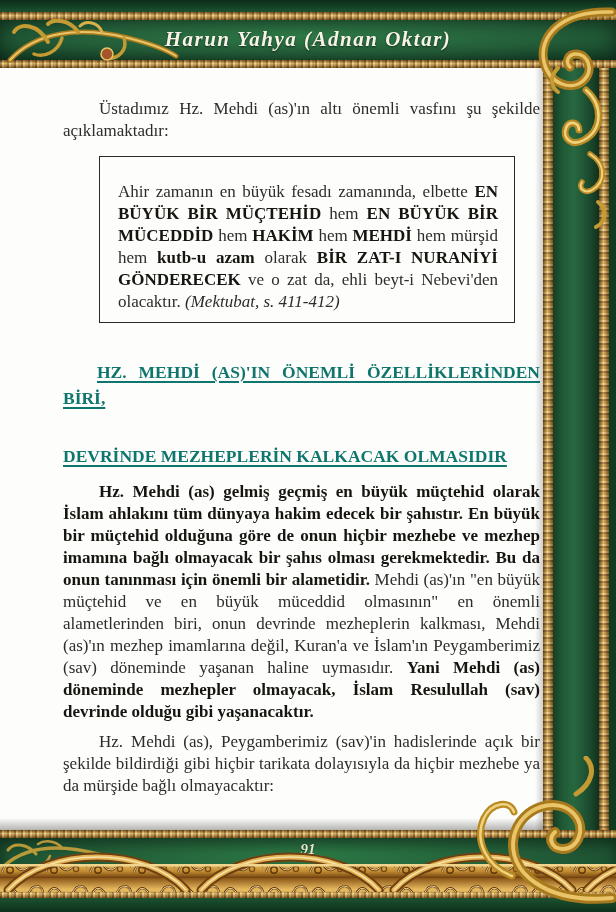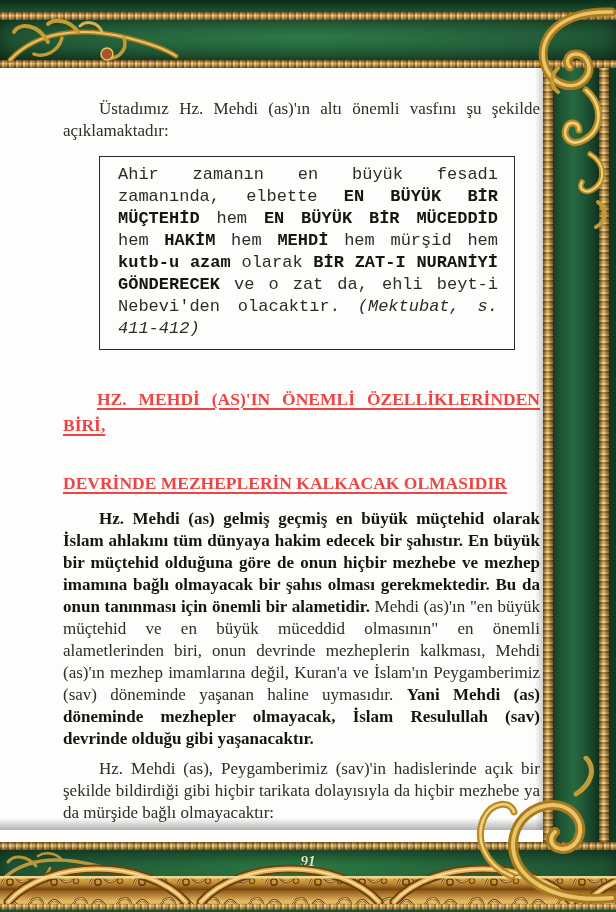--- a/index.html
+++ b/index.html
@@ -39,21 +39,21 @@
   
   .band-right{position:absolute;top:0;bottom:0;right:0;width:73px;z-index:2;}
   .band-right .green-col{
     position:absolute;top:0;bottom:0;left:10px;width:46px;
     background:linear-gradient(90deg,#1b4f30,#276840 45%,#163c25);
     box-shadow:inset 0 0 14px rgba(0,0,0,.4);
   }
   .band-right .bv-l{left:0;} .band-right .bv-r{left:56px;}
   .band-right .dark-col{position:absolute;top:0;bottom:0;right:0;width:7px;background:#123a21;}
   
-  .band-bottom{position:absolute;bottom:0;left:0;right:0;height:70px;z-index:3;}
+  .band-bottom{position:absolute;bottom:0;left:0;right:0;height:82px;z-index:3;}
   .band-green-bottom{
     position:relative;height:52px;
     background:radial-gradient(ellipse at 50% 30%, #2c7a45 0%, #215936 60%, #143f26 100%);
     box-shadow:inset 0 6px 14px rgba(0,0,0,.4);
   }
   .page-number{
     position:absolute;left:0;right:0;top:3px;text-align:center;
     font-style:italic;font-weight:bold;font-size:15px;color:#ece5cf;
     text-shadow:0 1px 1px rgba(0,0,0,.6);
   }
@@ -74,28 +74,27 @@
     position:absolute;left:63px;top:98px;width:477px;z-index:1;
     font-size:17px;line-height:22px;color:#2e2c29;text-align:justify;
   }
   .content p{margin:0;}
   .indent{text-indent:36px;}
   .para{margin-top:8px !important;}
   b{color:#17150f;font-weight:700;}
   .quote-box{
     margin:14px 8px 0 36px;width:380px;
     border:1.6px solid #2a2a2a;
-    padding:7px 16px 9px 18px;
+    padding:24px 16px 9px 18px;
     line-height:22px;
-    font-family:Liberation Mono, monospace;
   }
   .quote-src{font-style:italic;}
   .heading{
     margin:36px 0 0 0;font-size:17.5px;line-height:26px;
-    font-weight:700;color:#ef4444;
+    font-weight:700;color:#0f766e;
   }
   .h-line{display:block;text-decoration:underline;text-decoration-thickness:1.6px;text-underline-offset:3px;}
   .h-line1{text-align:justify;text-align-last:justify;text-indent:34px;}
   .h-line2{text-align:left;margin-top:32px;}
   .para-main{margin-top:12px !important;}
 </style>
 </head>
 <body>
 
 <div class="page">
@@ -116,20 +115,21 @@
           <path d="M4,46 C30,18 72,12 122,24 C142,29 158,34 170,42" stroke="#a87a1e" stroke-width="5"></path>
           <path d="M4,46 C30,18 72,12 122,24 C142,29 158,34 170,42" stroke="#e9c468" stroke-width="2"></path>
           <path d="M42,28 C32,10 14,8 8,18" stroke="#c49a33" stroke-width="4"></path>
           <path d="M72,18 C64,6 48,4 42,10" stroke="#c49a33" stroke-width="4"></path>
           <path d="M56,24 C52,38 38,44 28,40" stroke="#c49a33" stroke-width="3.5"></path>
           <path d="M96,18 C92,8 80,6 74,12" stroke="#d9b04a" stroke-width="3"></path>
           <path d="M118,24 C122,36 112,46 100,44" stroke="#c49a33" stroke-width="3.5"></path>
           <circle cx="101" cy="40" r="6" fill="#a5552a" stroke="#e9c468" stroke-width="1.5"></circle>
         </g>
       </svg>
+      <div class="header-title">Harun Yahya (Adnan Oktar)</div>
     </div>
     <div class="beads-h"></div>
   </div>
 
   <div class="shadow-bottom"></div>
   <div class="shadow-right"></div>
 
   <div class="band-bottom">
     <div class="beads-h"></div>
     <div class="band-green-bottom">

